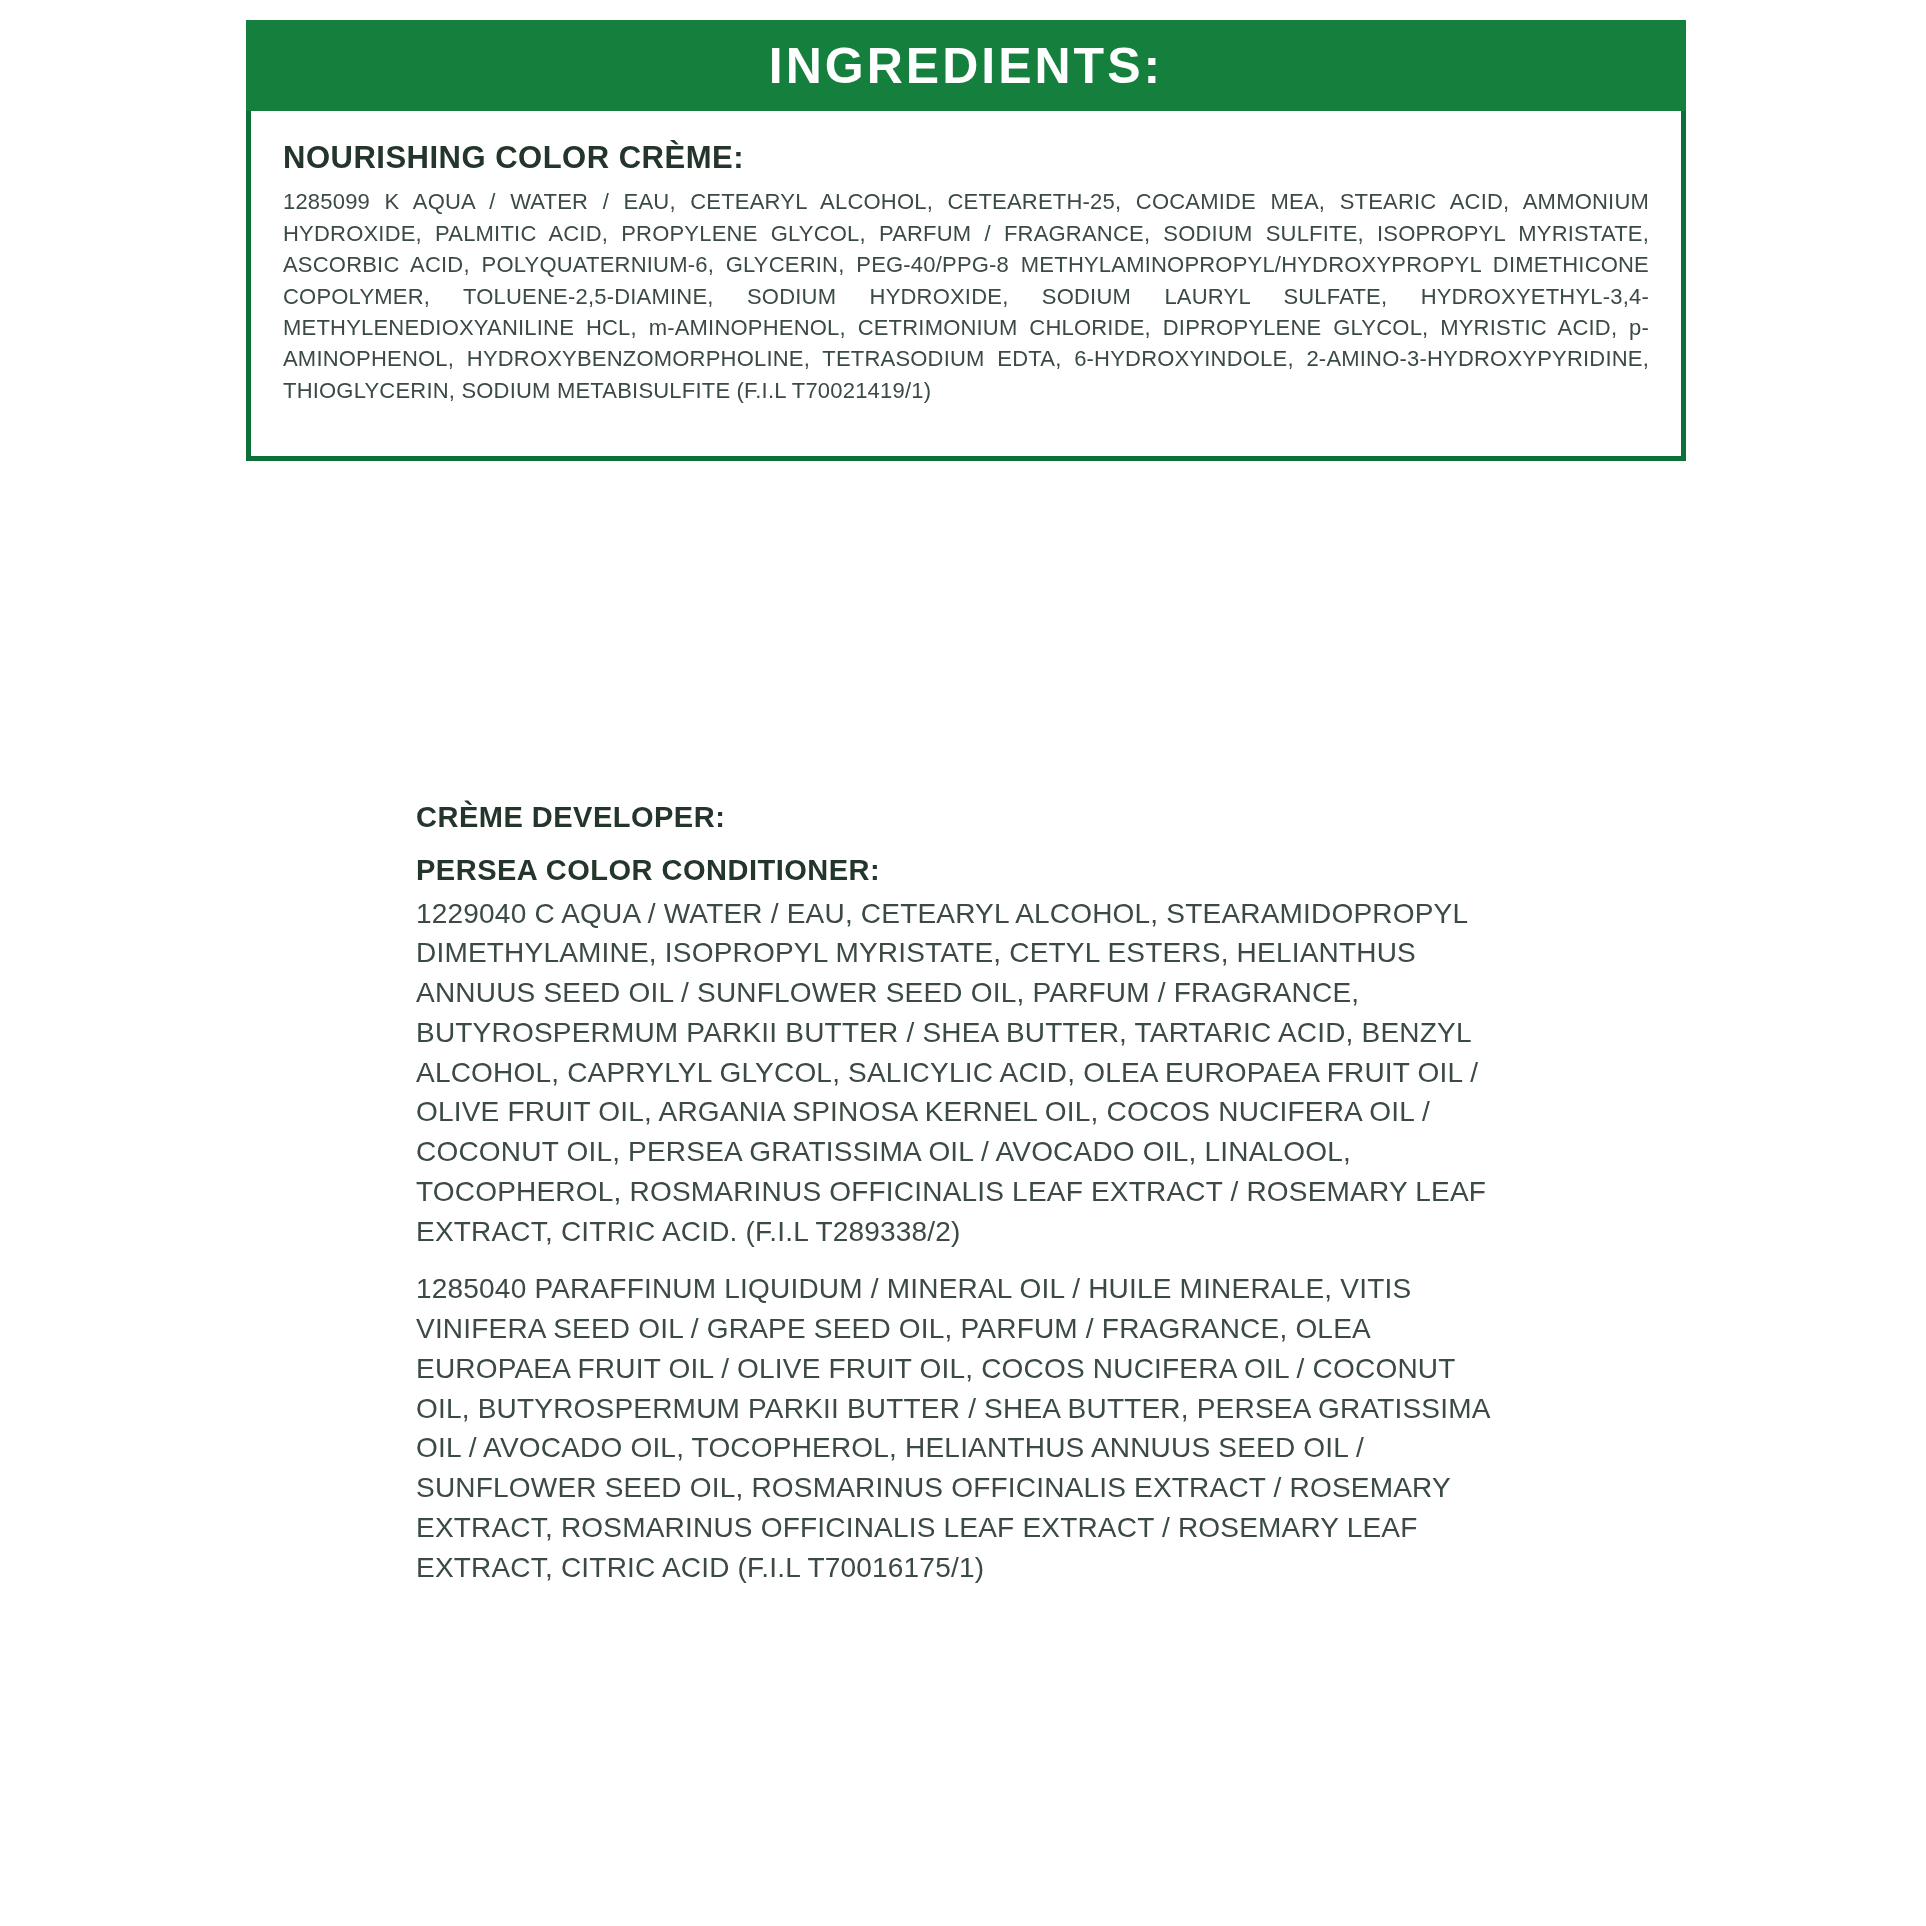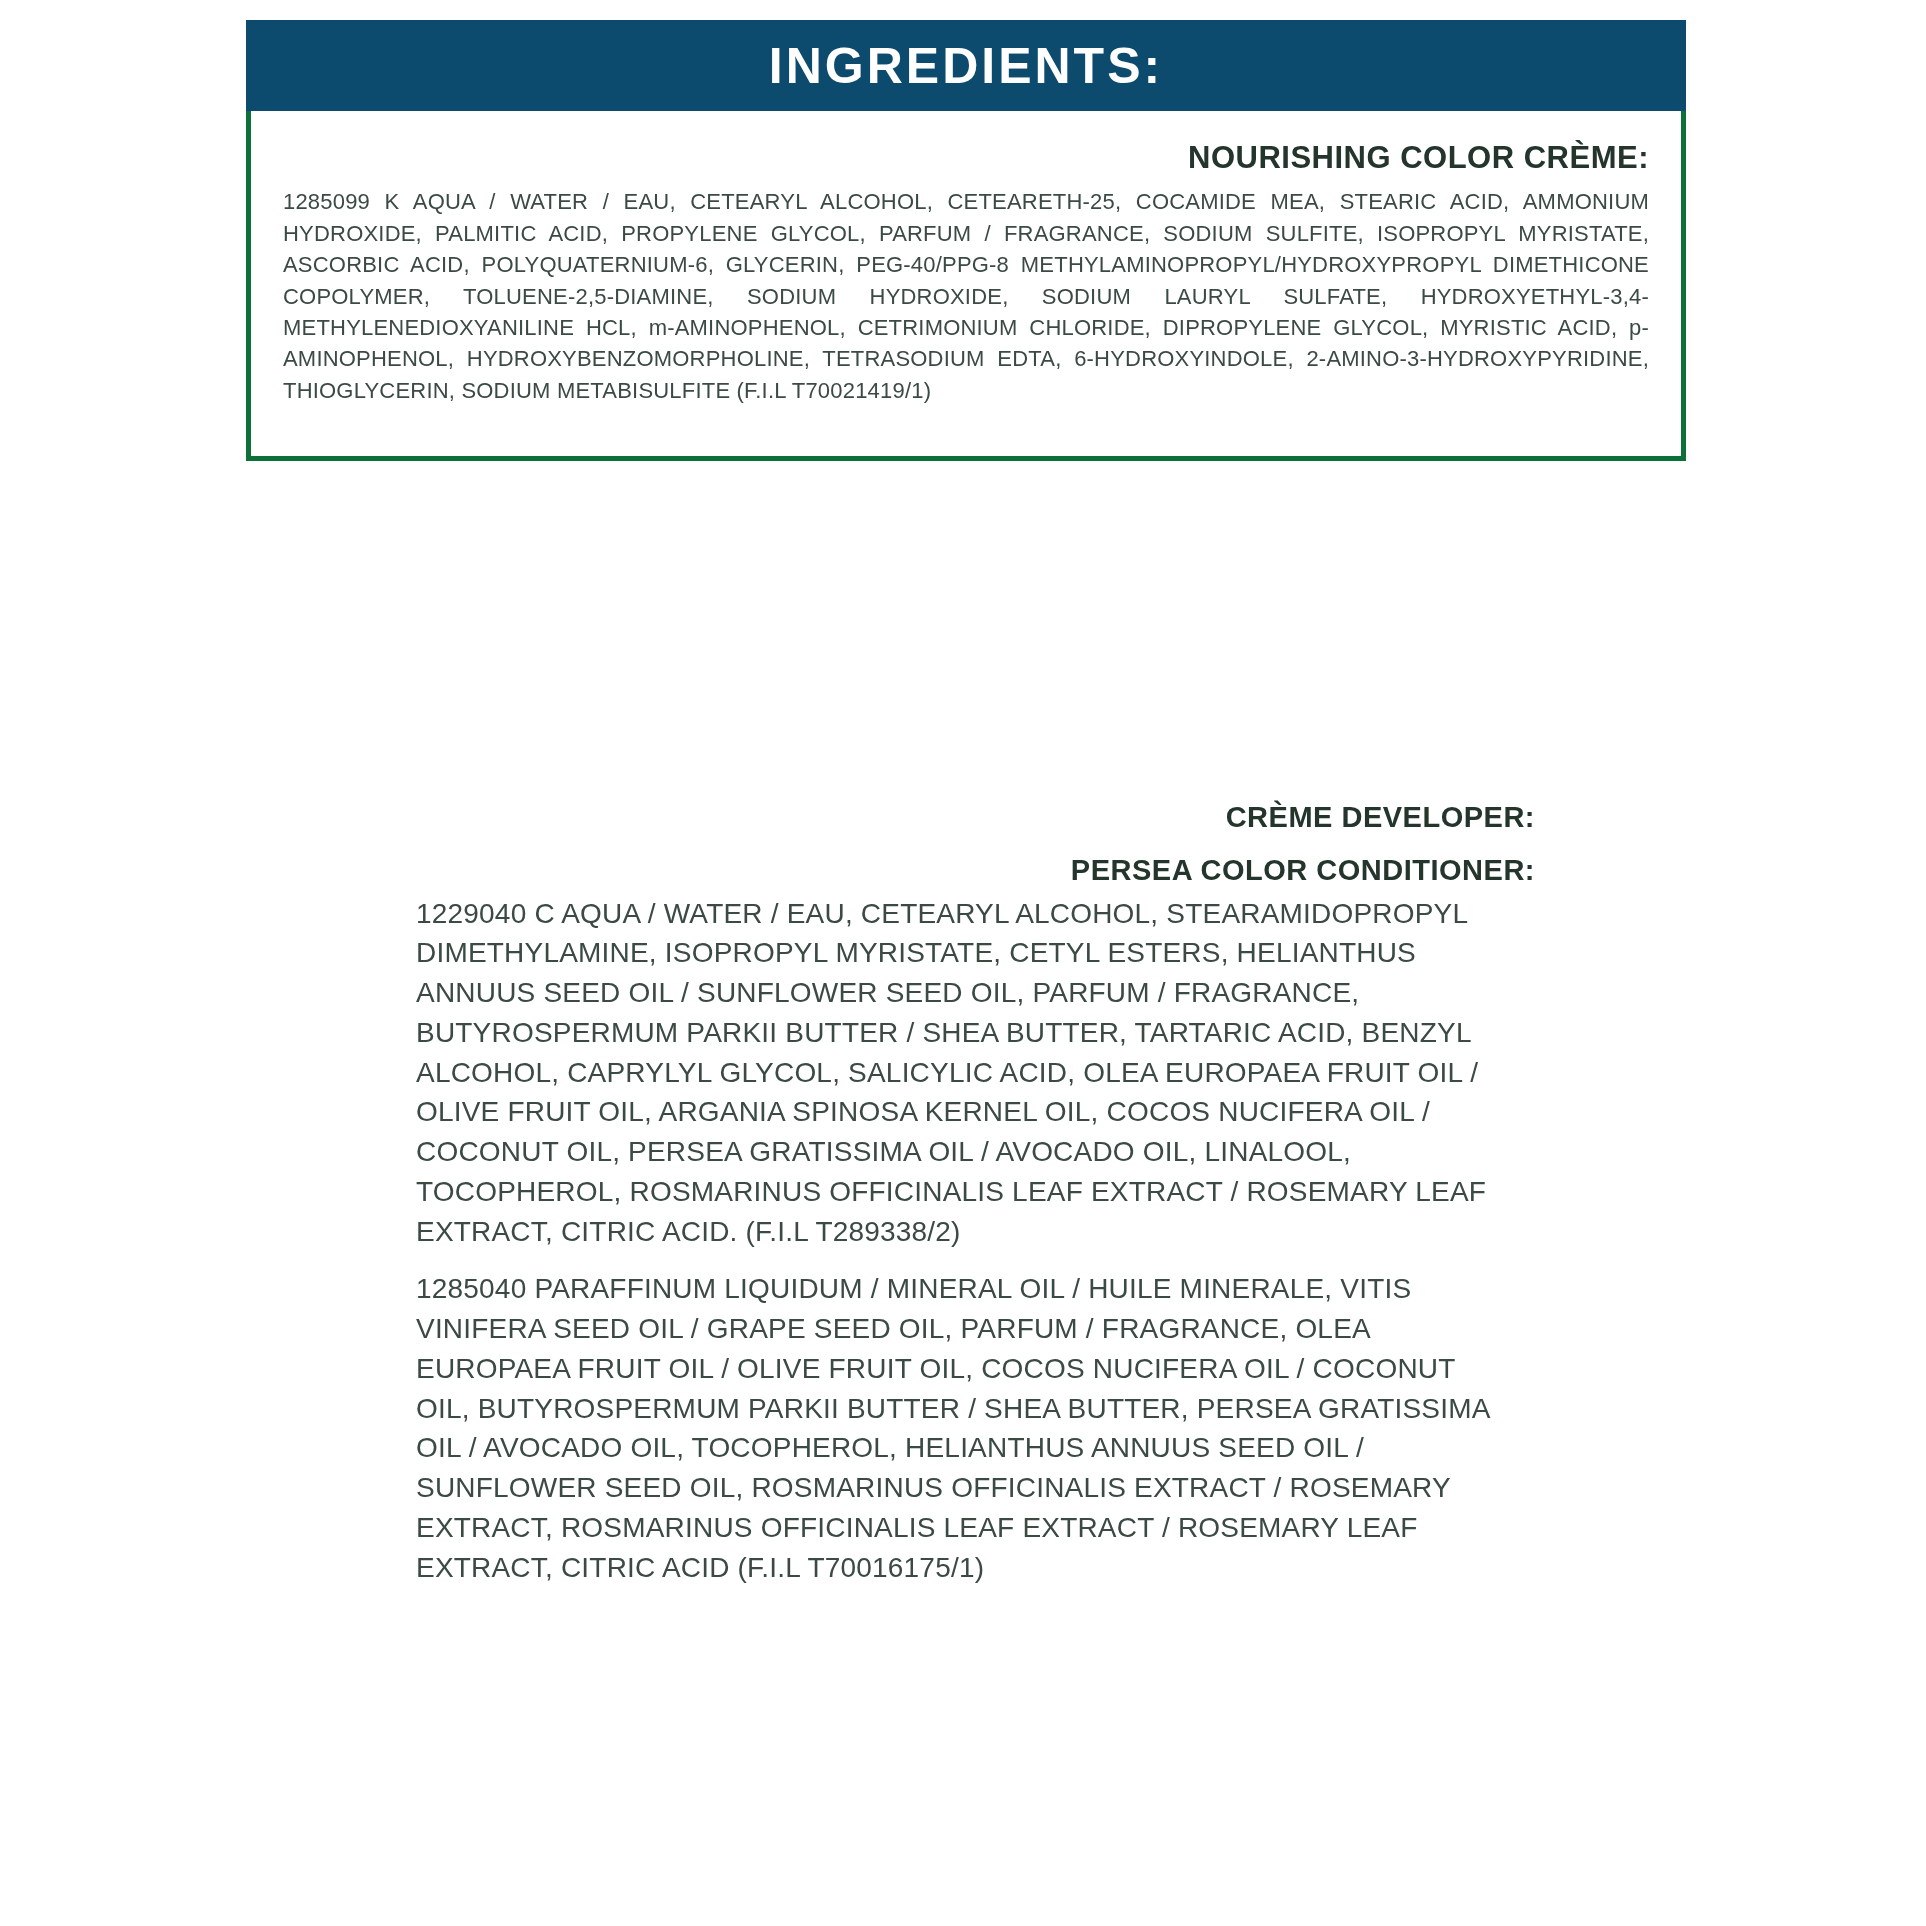--- a/index.html
+++ b/index.html
@@ -25,21 +25,21 @@
   
   .top-panel {
     position: absolute;
     left: 246px;
     top: 20px;
     width: 1440px;
     box-sizing: border-box;
   }
 
   .panel-header {
-    background: #0c4a6e;
+    background: #15803d;
     height: 91px;
     display: flex;
     align-items: center;
     justify-content: center;
   }
 
   .panel-header-title {
     color: #ffffff;
     font-size: 50px;
     font-weight: bold;
@@ -55,21 +55,20 @@
     background: #ffffff;
   }
 
   .section-title {
     font-size: 31px;
     font-weight: bold;
     letter-spacing: 0.5px;
     color: #24352c;
     margin: 0 0 10px 0;
     line-height: 1.2;
-    text-align: right;
   }
 
   .ingredients-text {
     font-size: 22px;
     line-height: 1.43;
     color: #3b4a42;
     text-align: justify;
     text-justify: inter-word;
     margin: 0;
     letter-spacing: 0.2px;

